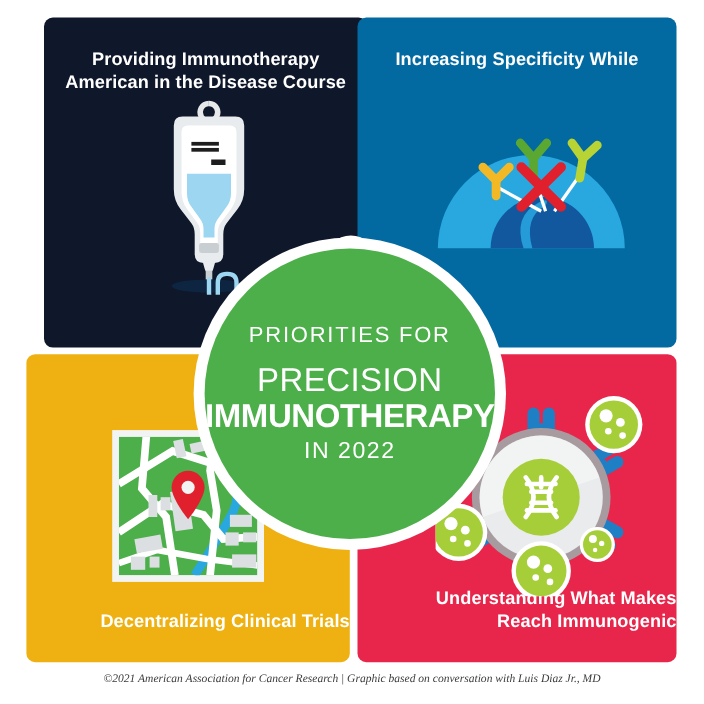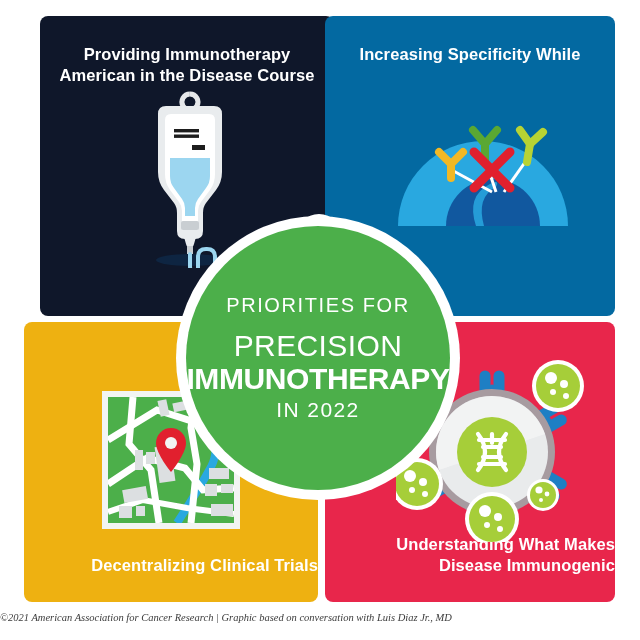--- a/index.html
+++ b/index.html
@@ -32,21 +32,21 @@
     border-radius:50%;background:#4caf4a;
     display:flex;flex-direction:column;align-items:center;justify-content:center;
     color:#ffffff;text-align:center;
   }
   #center-circle .l1{font-size:20px;letter-spacing:1.6px;font-weight:400;line-height:24px;}
   #center-circle .l2{font-size:30px;letter-spacing:.4px;font-weight:normal;line-height:33px;margin-top:12px;}
   #center-circle .l3{font-size:30px;letter-spacing:-.4px;font-weight:bold;line-height:33px;}
   #center-circle .l4{font-size:21px;letter-spacing:1.4px;font-weight:400;line-height:26px;margin-top:2px;}
 
   #footer{
-    position:absolute;left:0;right:0;top:612px;text-align:left;
+    position:absolute;left:0;right:0;top:612px;text-align:center;
     font-family:"Liberation Serif",serif;font-style:italic;font-size:10.5px;color:#3b3b3b;
   }
 
   .art{position:absolute;}
 </style>
 </head>
 <body>
 
 <div id="stage">
 
@@ -149,21 +149,21 @@
       </g>
     </g>
 
     <path d="M72 40 a15 15 0 0 1 15 15 c0 11 -15 29 -15 29 s-15 -18 -15 -29 a15 15 0 0 1 15 -15 z" fill="#e1202e"></path>
     <circle cx="72" cy="55" r="6" fill="#f2f4f3"></circle>
   </svg>
 
   <div class="panel" id="panel-br">
     <div class="ptitle">
       <div>Understanding What Makes</div>
-      <div>Disease Immunogenic</div>
+      <div>Reach Immunogenic</div>
     </div>
   </div>
 
   <svg class="art" style="left:396px;top:356px;" width="190" height="186" viewBox="0 0 190 186">
 
     <g stroke="#1e7fc4" stroke-width="11" stroke-linecap="round" fill="none">
       <g>
         <path d="M96 72 L96 34"></path>
           <path d="M89 34 l0 -14 M103 34 l0 -14"></path>
       </g>

